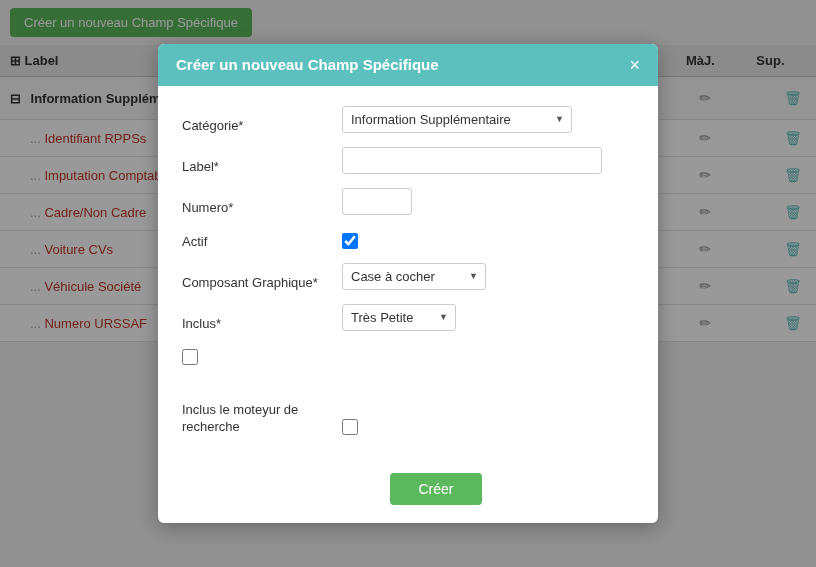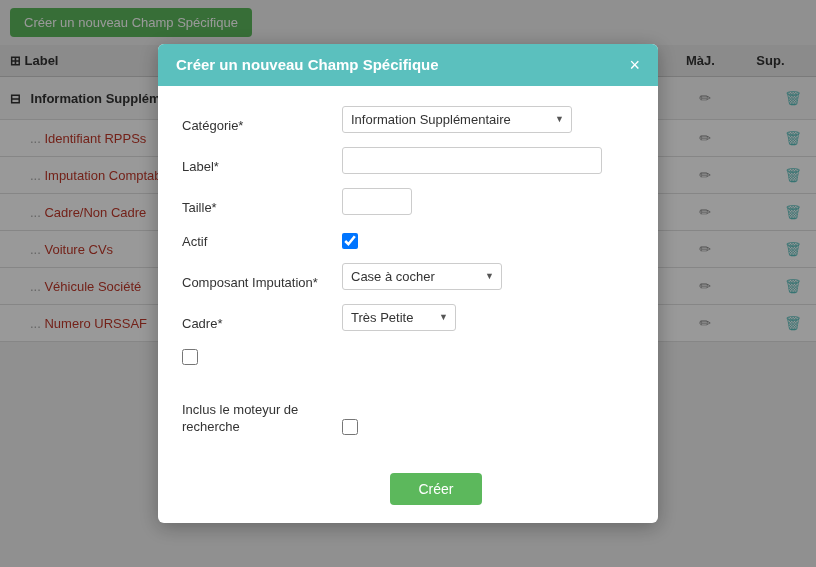--- a/index.html
+++ b/index.html
@@ -334,42 +334,42 @@
           </select>
         </div>
       </div>
 
       <div class="form-row">
         <label class="form-label">Label*</label>
         <input type="text" class="form-control" style="width: 260px; flex: 0 0 auto;">
       </div>
 
       <div class="form-row">
-        <label class="form-label">Taille*</label>
+        <label class="form-label">Numero*</label>
         <input type="text" class="form-control-sm" style="">
       </div>
 
       <div class="form-row">
         <label class="form-label">Actif</label>
         <input type="checkbox" class="checkbox-input" checked="" style="">
       </div>
 
       <div class="form-row">
-        <label class="form-label">Composant Imputation*</label>
+        <label class="form-label">Composant Graphique*</label>
         <div class="select-wrapper">
-          <select class="form-select" style="width:160px;">
+          <select class="form-select" style="width:144px;">
             <option>Case à cocher</option>
             <option>Champ texte</option>
             <option>Liste déroulante</option>
           </select>
         </div>
       </div>
 
       <div class="form-row">
-        <label class="form-label">Cadre*</label>
+        <label class="form-label">Inclus*</label>
         <div class="select-wrapper">
           <select class="form-select" style="width:114px;">
             <option>Très Petite</option>
             <option>Petite</option>
             <option>Moyenne</option>
             <option>Grande</option>
           </select>
         </div>
       </div>
 

